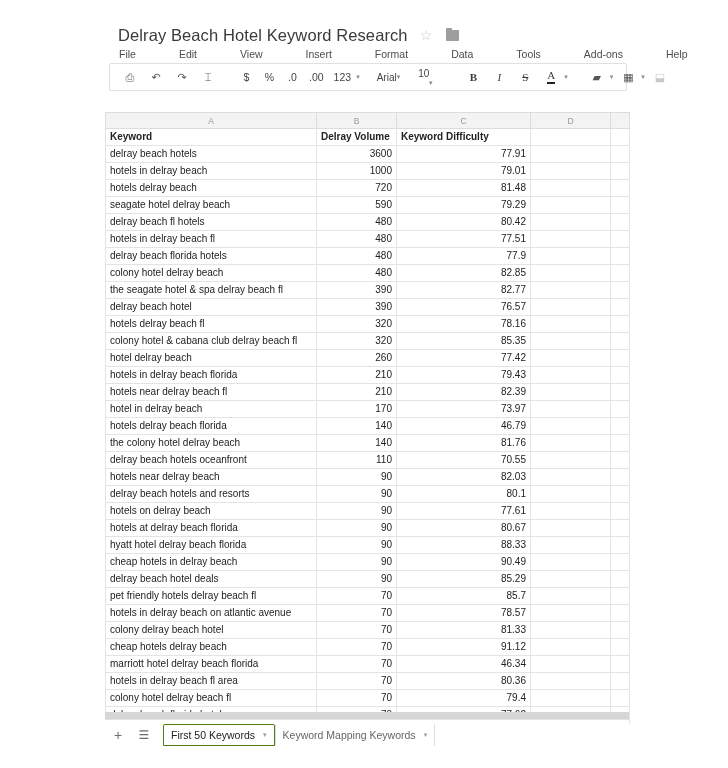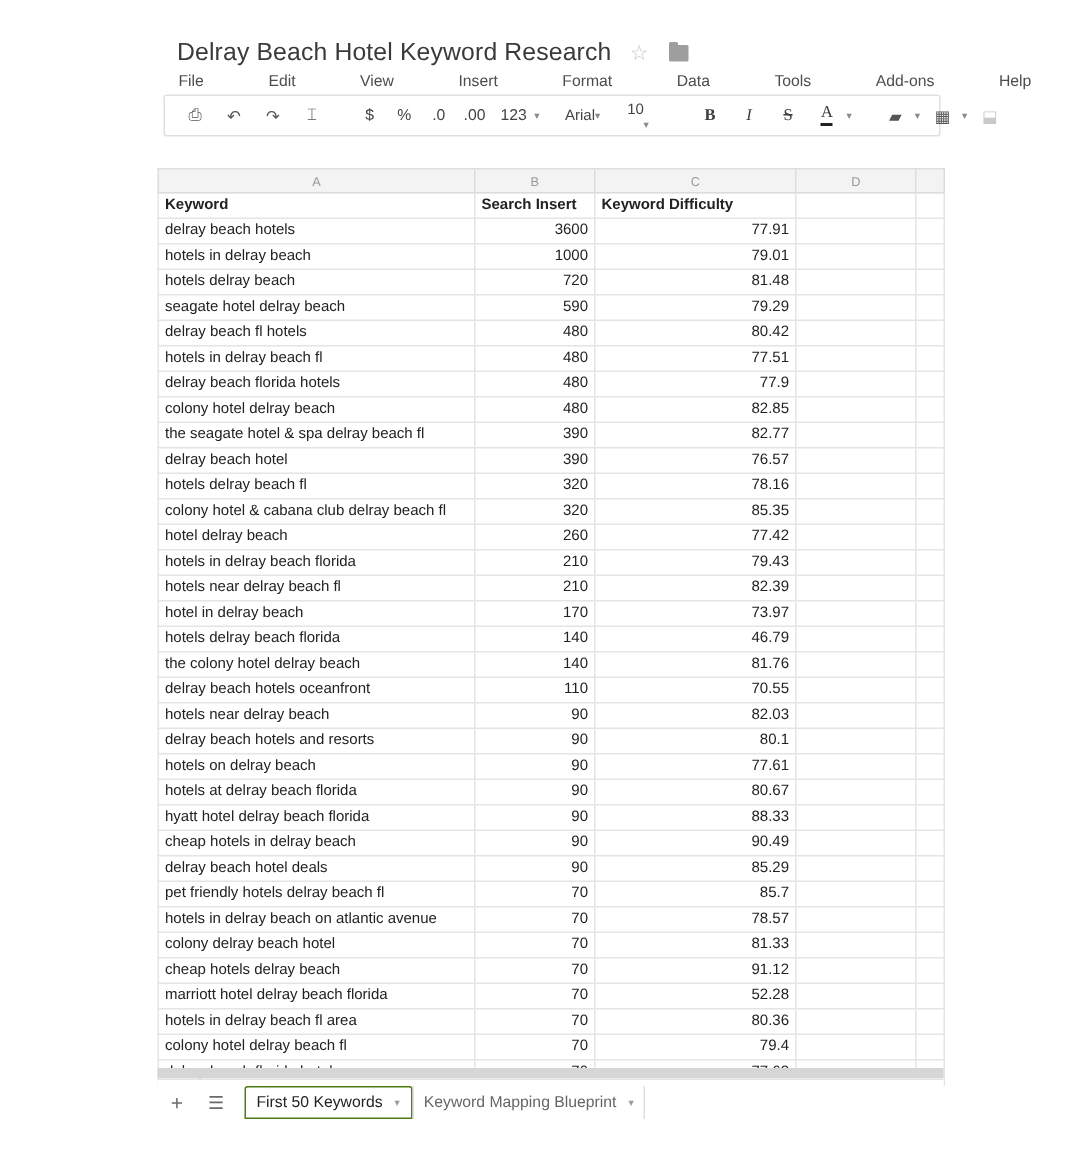--- a/index.html
+++ b/index.html
@@ -381,21 +381,21 @@
           <th class="colhead">A</th>
           <th class="colhead">B</th>
           <th class="colhead">C</th>
           <th class="colhead">D</th>
           <th class="colhead"></th>
         </tr>
       </thead>
       <tbody>
         <tr>
           <td class="hdr">Keyword</td>
-          <td class="hdr">Search Insert</td>
+          <td class="hdr">Delray Volume</td>
           <td class="hdr">Keyword Difficulty</td>
           <td class="blank"></td>
           <td class="blank"></td>
         </tr>
       <tr>
             <td>delray beach hotels</td>
             <td class="num">3600</td>
             <td class="num">77.91</td>
             <td class="blank"></td>
             <td class="blank"></td>
@@ -599,21 +599,21 @@
           <tr>
             <td>cheap hotels delray beach</td>
             <td class="num">70</td>
             <td class="num">91.12</td>
             <td class="blank"></td>
             <td class="blank"></td>
           </tr>
           <tr>
             <td>marriott hotel delray beach florida</td>
             <td class="num">70</td>
-            <td class="num">52.28</td>
+            <td class="num">46.34</td>
             <td class="blank"></td>
             <td class="blank"></td>
           </tr>
           <tr>
             <td>hotels in delray beach fl area</td>
             <td class="num">70</td>
             <td class="num">80.36</td>
             <td class="blank"></td>
             <td class="blank"></td>
           </tr>
@@ -638,18 +638,18 @@
   <div class="grid-bottom-bar"></div>
 
   <div class="sheetbar">
     <span class="sheet-add">+</span>
     <span class="sheet-list">☰</span>
     <div class="tab active">
       <span>First 50 Keywords</span>
       <span class="tab-caret">▾</span>
     </div>
     <div class="tab">
-      <span>Keyword Mapping Blueprint</span>
+      <span>Keyword Mapping Keywords</span>
       <span class="tab-caret">▾</span>
     </div>
   </div>
 
 </div>
 
 </body></html>

